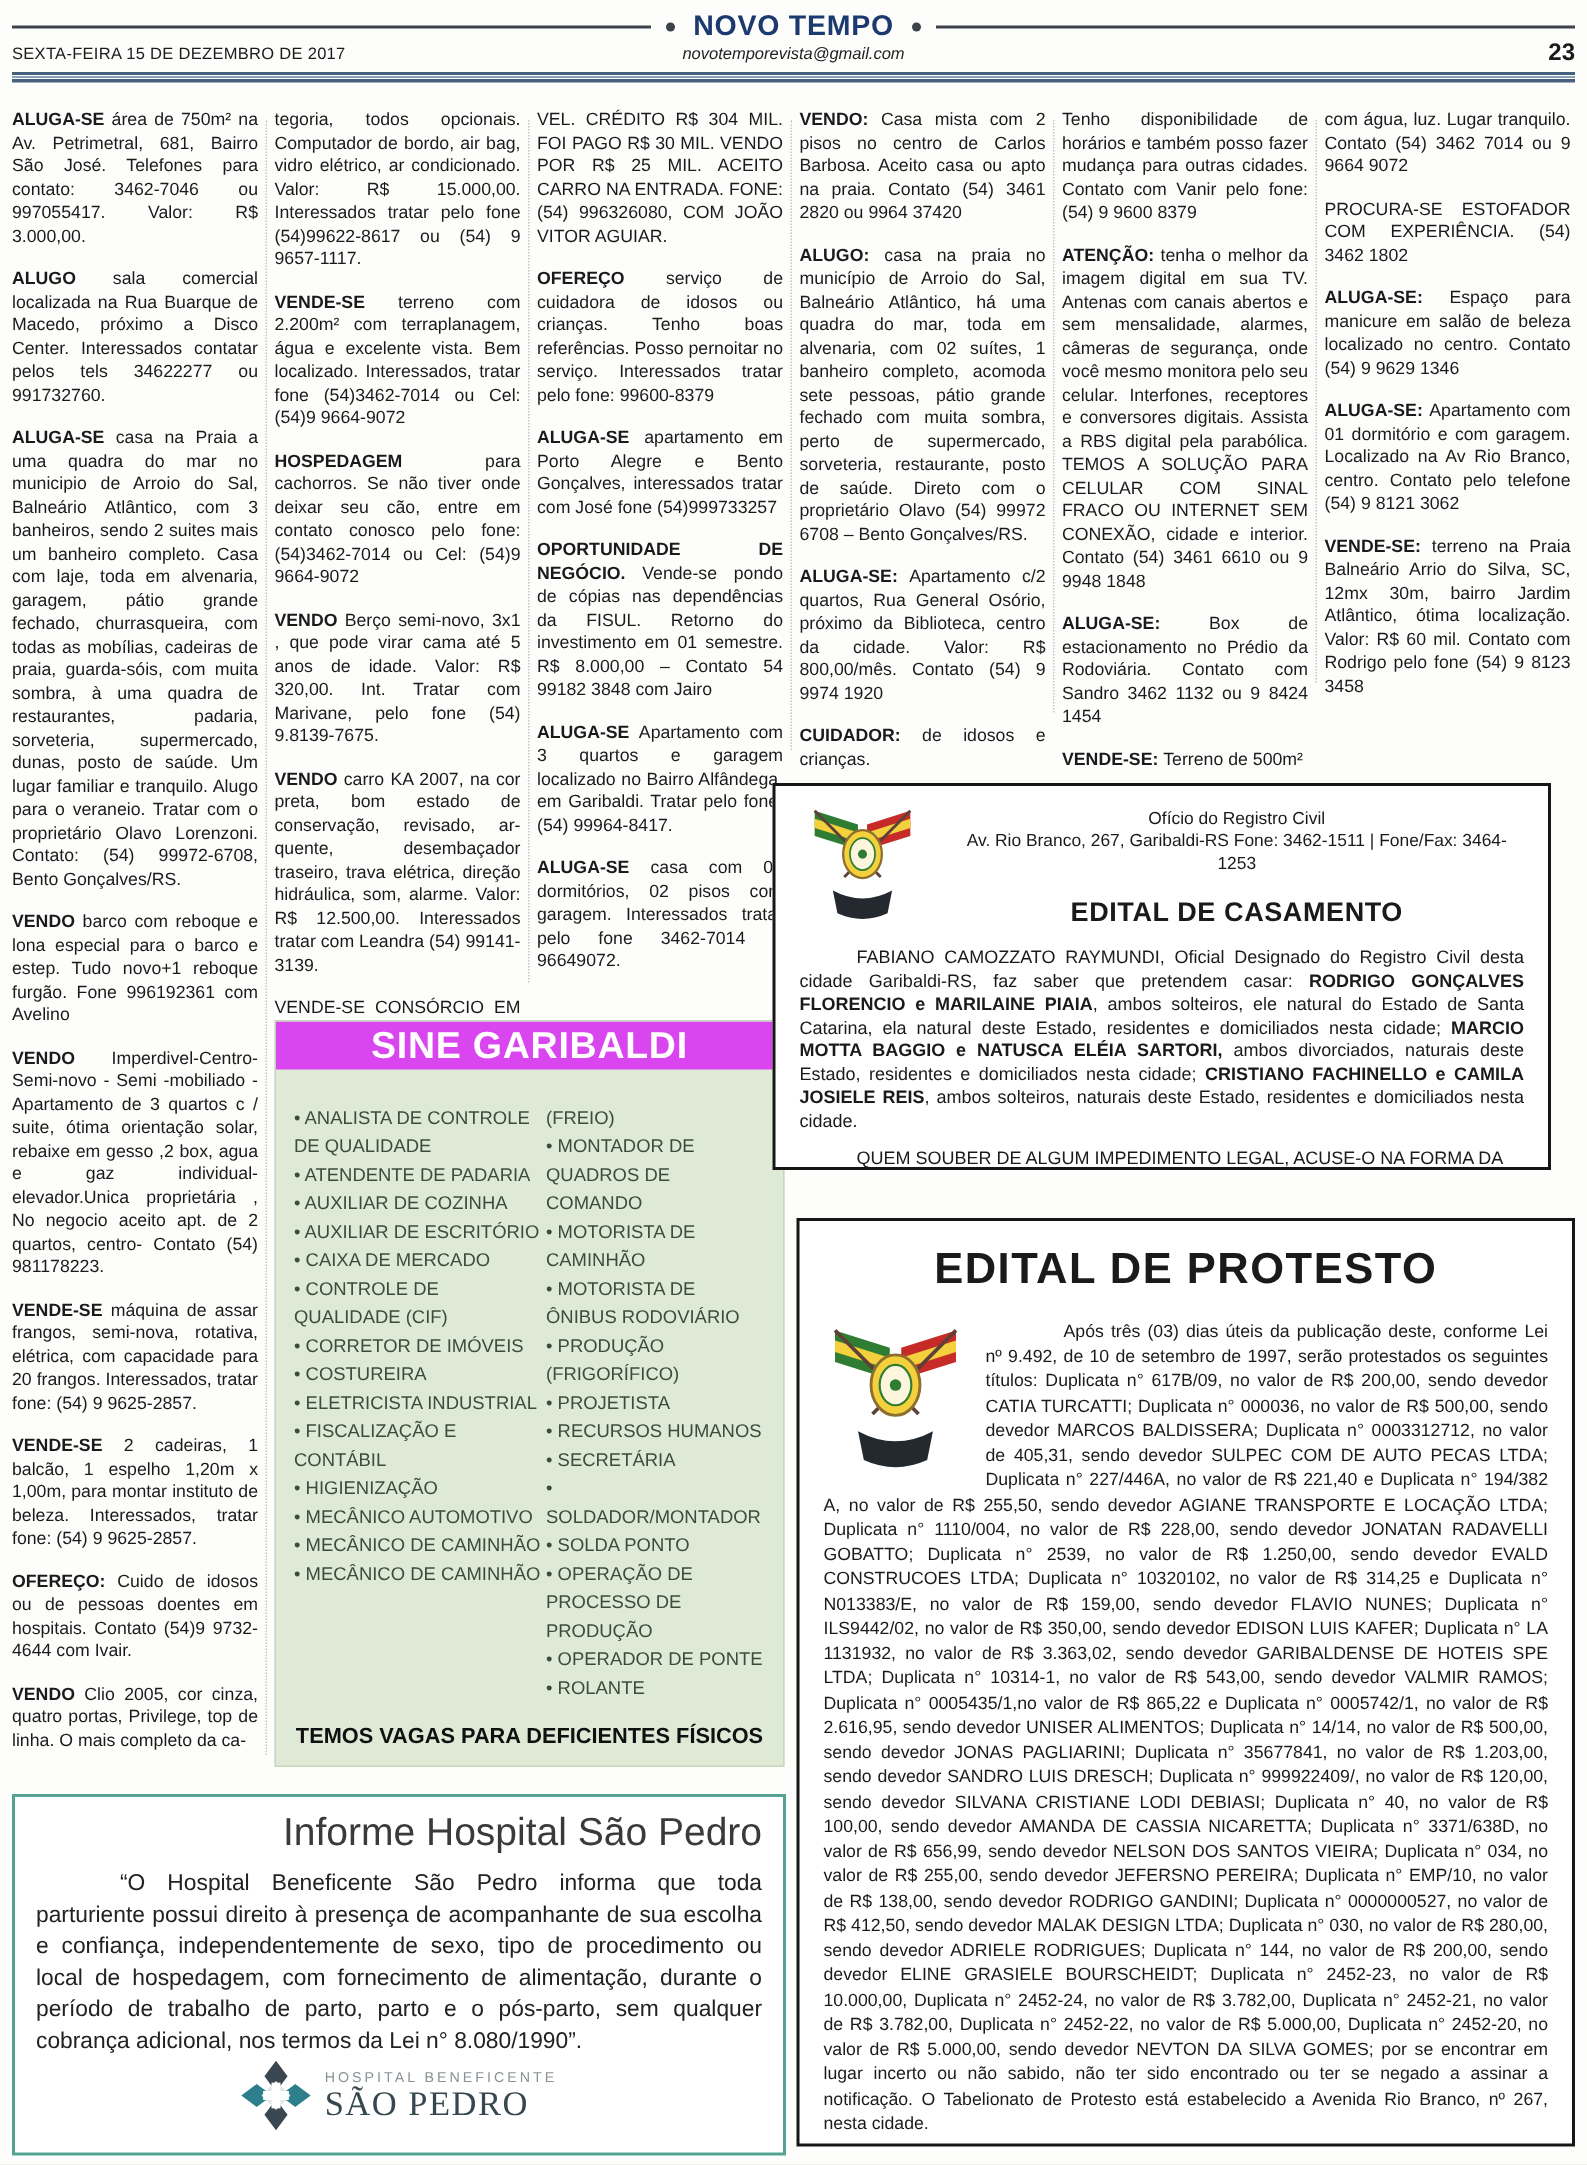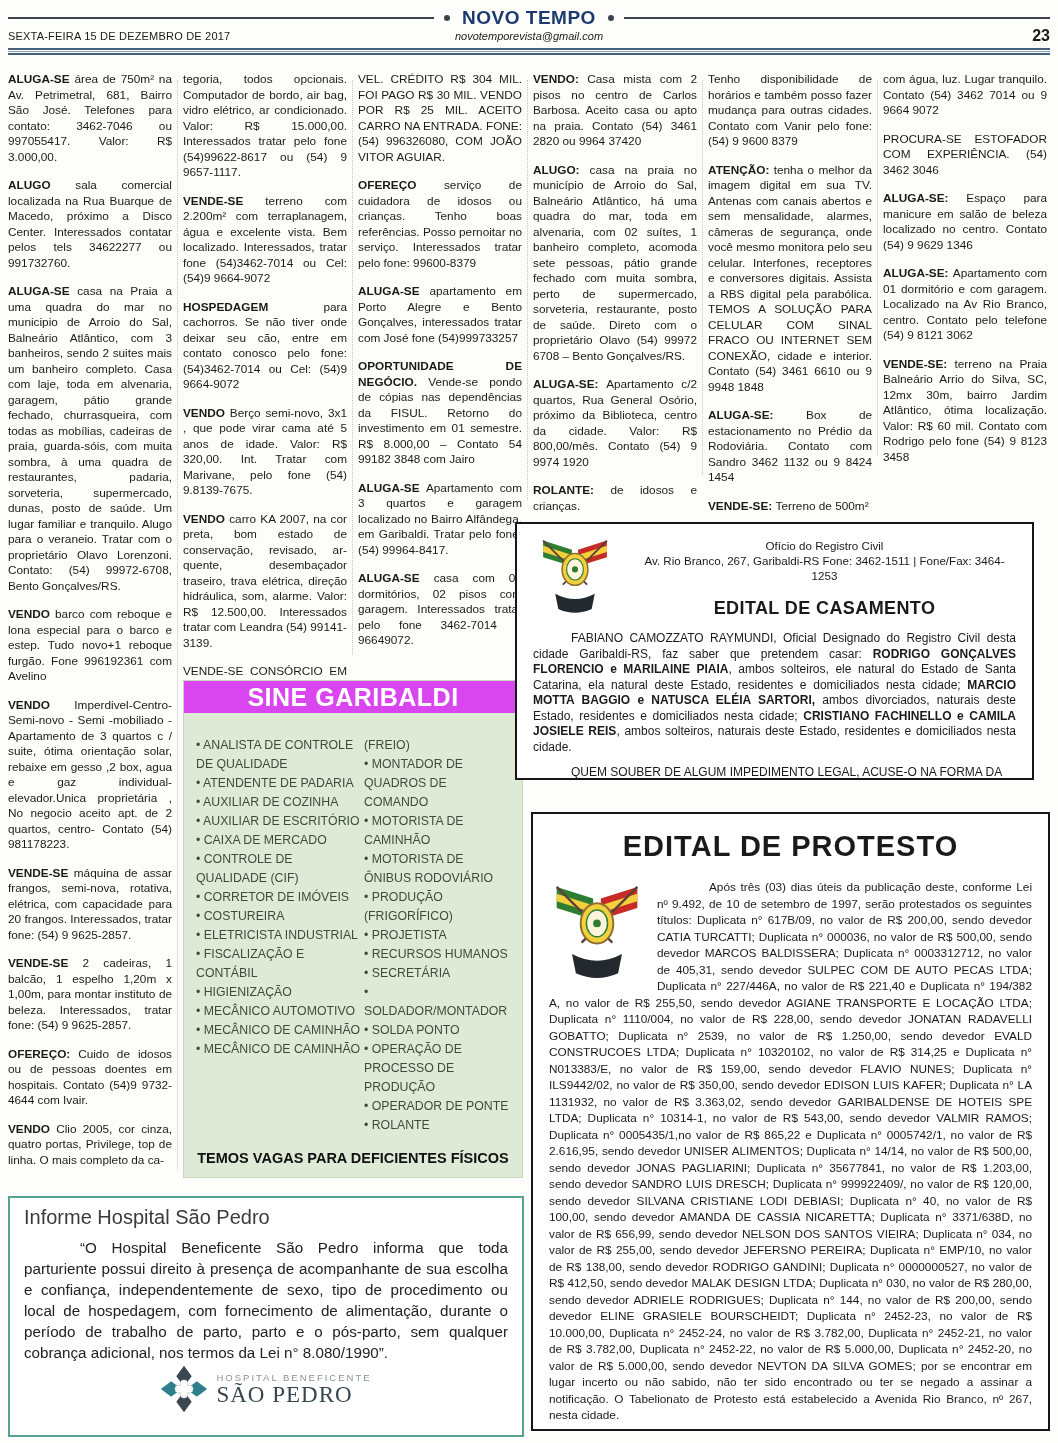--- a/index.html
+++ b/index.html
@@ -59,21 +59,21 @@
   .protesto  { left:531px; top:812px; width:519px; height:619px; padding:10px 16px; }
   .pro-title { text-align:center; font-size:29px; font-weight:bold; letter-spacing:1px; margin-top:6px; }
   .pro-content { margin-top:16px; }
   .pro-arms  { float:left; margin:2px 12px 4px 0; }
   .pro-body  { margin:0; font-size:11.8px; line-height:16.5px; text-align:justify; text-indent:52px; }
   .pro-sign  { margin-top:10px; text-align:right; font-size:12.2px; line-height:16.5px; clear:both; }
 
   
   .hospital-box { position:absolute; left:8px; top:1196px; width:516px; height:241px; box-sizing:border-box;
     background:#fff; border:2px solid #54a294; padding:6px 14px; overflow:hidden; }
-  .hosp-title { text-align:left; font-size:20px; color:#3a3a3a; margin-top:2px; }
+  .hosp-title { text-align:right; font-size:26px; color:#3a3a3a; margin-top:2px; }
   .hosp-body  { margin:8px 0 0 0; font-size:15.2px; line-height:21px; text-align:justify; text-indent:56px; color:#222; }
   .hosp-logo-row { display:flex; align-items:center; justify-content:center; margin-top:2px; gap:8px; }
   .hosp-logo-text { text-align:left; }
   .hosp-logo-top  { font-size:9.5px; letter-spacing:2px; color:#8a9296; }
   .hosp-logo-name { font-family:"Liberation Serif", serif; font-size:23px; letter-spacing:1px; color:#37474f; line-height:24px; }
   .seg-bold { font-weight:bold; }
 </style>
 </head>
 <body>
 
@@ -117,31 +117,31 @@
       <p class="ad"><b>OFEREÇO </b>serviço de cuidadora de idosos ou crianças. Tenho boas referências. Posso pernoitar no serviço. Interessados tratar pelo fone: 99600-8379</p>
       <p class="ad"><b>ALUGA-SE </b>apartamento em Porto Alegre e Bento Gonçalves, interessados tratar com José fone (54)999733257</p>
       <p class="ad"><b>OPORTUNIDADE DE NEGÓCIO. </b>Vende-se pondo de cópias nas dependências da FISUL. Retorno do investimento em 01 semestre. R$ 8.000,00 – Contato 54 99182 3848 com Jairo</p>
       <p class="ad"><b>ALUGA-SE </b>Apartamento com 3 quartos e garagem localizado no Bairro Alfândega, em Garibaldi. Tratar pelo fone: (54) 99964-8417.</p>
       <p class="ad"><b>ALUGA-SE </b>casa com 02 dormitórios, 02 pisos com garagem. Interessados tratar pelo fone 3462-7014 e 96649072.</p>
     </div>
   <div class="col col4">
       <p class="ad"><b>VENDO: </b>Casa mista com 2 pisos no centro de Carlos Barbosa. Aceito casa ou apto na praia. Contato (54) 3461 2820 ou 9964 37420</p>
       <p class="ad"><b>ALUGO: </b>casa na praia no município de Arroio do Sal, Balneário Atlântico, há uma quadra do mar, toda em alvenaria, com 02 suítes, 1 banheiro completo, acomoda sete pessoas, pátio grande fechado com muita sombra, perto de supermercado, sorveteria, restaurante, posto de saúde. Direto com o proprietário Olavo (54) 99972 6708 – Bento Gonçalves/RS.</p>
       <p class="ad"><b>ALUGA-SE: </b>Apartamento c/2 quartos, Rua General Osório, próximo da Biblioteca, centro da cidade. Valor: R$ 800,00/mês. Contato (54) 9 9974 1920</p>
-      <p class="ad"><b>ROLANTE: </b>de idosos e crianças.</p>
+      <p class="ad"><b>CUIDADOR: </b>de idosos e crianças.</p>
     </div>
   <div class="col col5">
       <p class="ad">Tenho disponibilidade de horários e também posso fazer mudança para outras cidades. Contato com Vanir pelo fone: (54) 9 9600 8379</p>
       <p class="ad"><b>ATENÇÃO: </b>tenha o melhor da imagem digital em sua TV. Antenas com canais abertos e sem mensalidade, alarmes, câmeras de segurança, onde você mesmo monitora pelo seu celular. Interfones, receptores e conversores digitais. Assista a RBS digital pela parabólica. TEMOS A SOLUÇÃO PARA CELULAR COM SINAL FRACO OU INTERNET SEM CONEXÃO, cidade e interior. Contato (54) 3461 6610 ou 9 9948 1848</p>
       <p class="ad"><b>ALUGA-SE: </b>Box de estacionamento no Prédio da Rodoviária. Contato com Sandro 3462 1132 ou 9 8424 1454</p>
       <p class="ad"><b>VENDE-SE: </b>Terreno de 500m²</p>
     </div>
   <div class="col col6">
       <p class="ad">com água, luz. Lugar tranquilo. Contato (54) 3462 7014 ou 9 9664 9072</p>
-      <p class="ad ad-bold">PROCURA-SE ESTOFADOR COM EXPERIÊNCIA. (54) 3462 3046</p>
+      <p class="ad ad-bold">PROCURA-SE ESTOFADOR COM EXPERIÊNCIA. (54) 3462 1802</p>
       <p class="ad"><b>ALUGA-SE: </b>Espaço para manicure em salão de beleza localizado no centro. Contato (54) 9 9629 1346</p>
       <p class="ad"><b>ALUGA-SE: </b>Apartamento com 01 dormitório e com garagem. Localizado na Av Rio Branco, centro. Contato pelo telefone (54) 9 8121 3062</p>
       <p class="ad"><b>VENDE-SE: </b>terreno na Praia Balneário Arrio do Silva, SC, 12mx 30m, bairro Jardim Atlântico, ótima localização. Valor: R$ 60 mil. Contato com Rodrigo pelo fone (54) 9 8123 3458</p>
     </div>
 
   <div class="vsep vsep1"></div>
   <div class="vsep vsep2"></div>
   <div class="vsep vsep3"></div>
   <div class="vsep vsep4"></div>
   <div class="vsep vsep5"></div>

